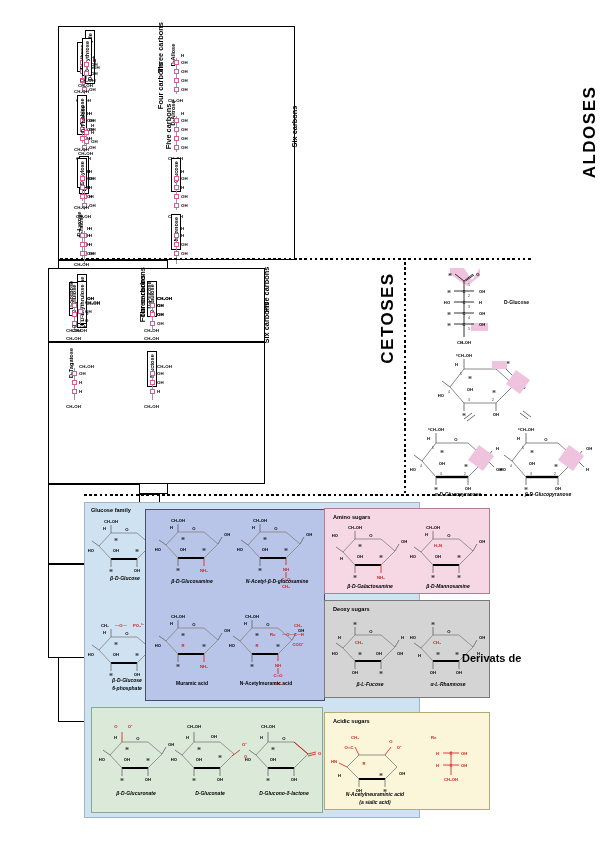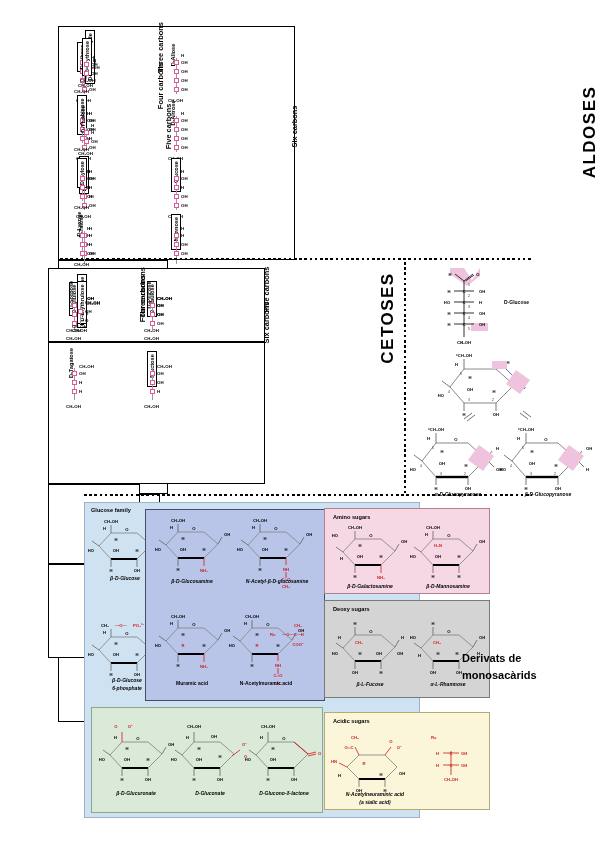--- a/index.html
+++ b/index.html
@@ -918,14 +918,13 @@
       <text x="10" y="38" class="atom-r" text-anchor="end">H</text>
       <text x="22" y="38" class="atom-r" text-anchor="middle">C</text>
       <text x="32" y="38" class="atom-r" text-anchor="start">OH</text>
       <text x="22" y="52" class="atom-r" text-anchor="middle">CH₂OH</text>
     </svg>
   </div>
 </div>
 
 <div class="derivtitle" style="left:462px;top:650px;width:130px;">
   <div>Derivats de</div>
-  <div>monosacàrids</div>
 </div>
 
 </body></html>

